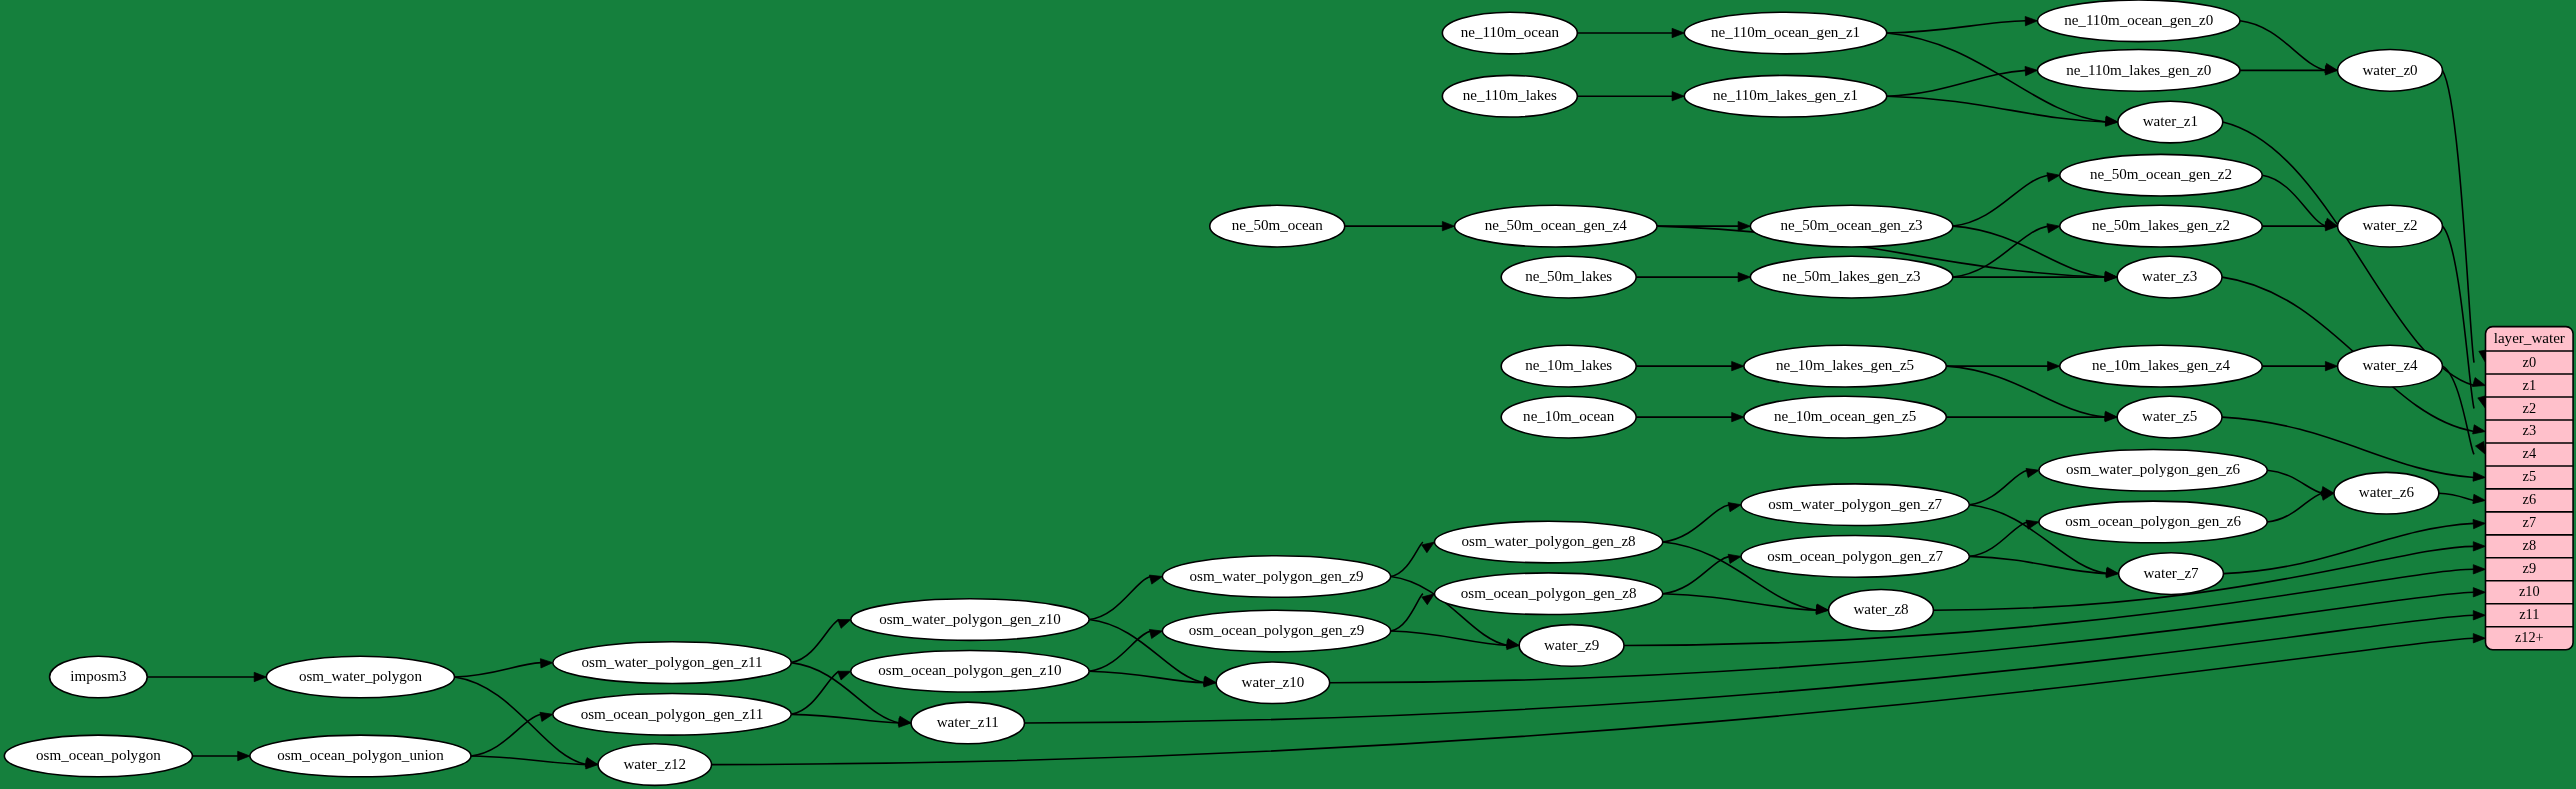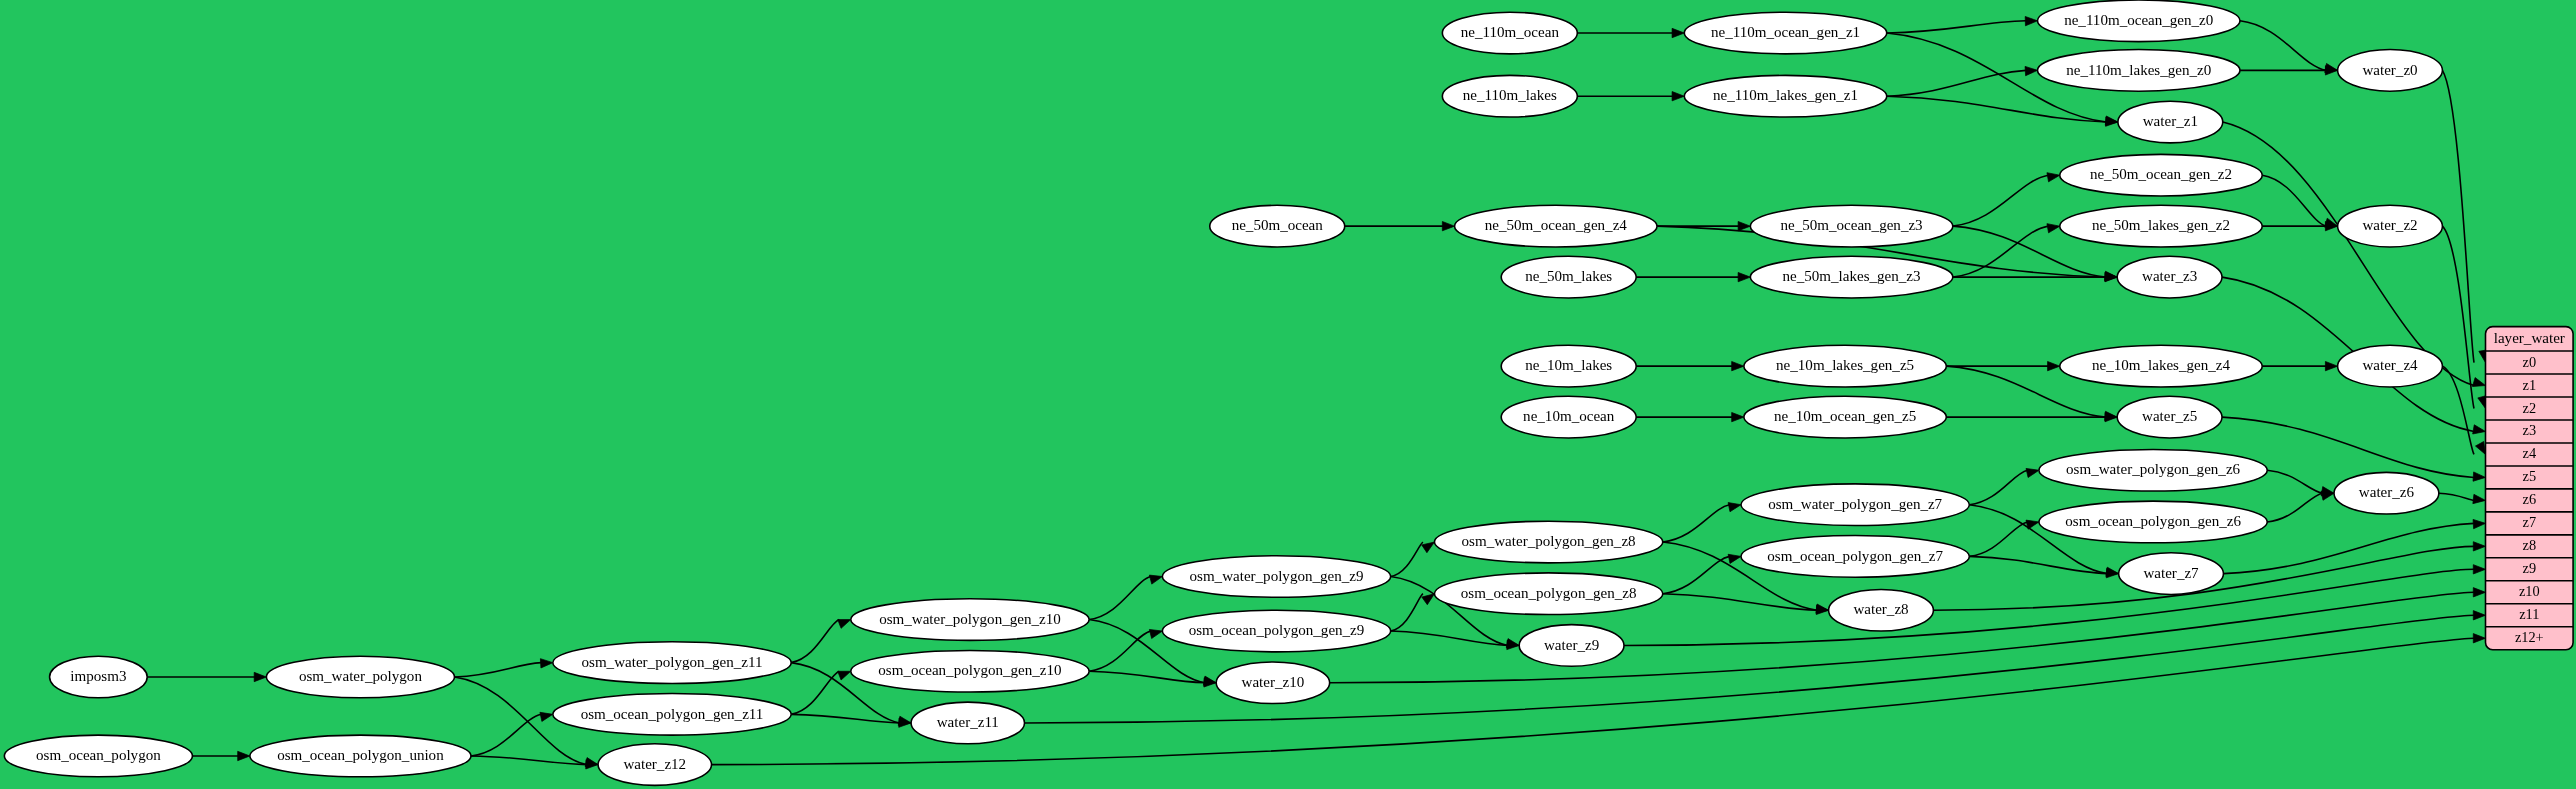--- a/index.html
+++ b/index.html
@@ -1,16 +1,16 @@
 <!DOCTYPE html>
 <html style="font-size:11.5px"><head>
 <meta charset="utf-8">
 <style>
   html,body{margin:0;padding:0;background:#ffffff;}
-  #stage{position:relative;width:2576px;height:789px;background:#22c55e;
+  #stage{position:relative;width:2576px;height:789px;background:#15803d;
          font-family:"Liberation Serif",serif;}
   svg{display:block;}
   .node-ellipse{fill:#ffffff;stroke:#000000;stroke-width:2.2;}
   .node-label{font-family:"Liberation Serif",serif;font-size:21px;fill:#000000;
               text-anchor:middle;dominant-baseline:middle;}
   .edge{fill:none;stroke:#000000;stroke-width:2.2;}
   .arrow{fill:#000000;stroke:#000000;stroke-width:1;}
   .rec-label{font-family:"Liberation Serif",serif;font-size:20px;fill:#000000;
              text-anchor:middle;dominant-baseline:middle;}
   .rec-title{font-family:"Liberation Serif",serif;font-size:21px;fill:#000000;

